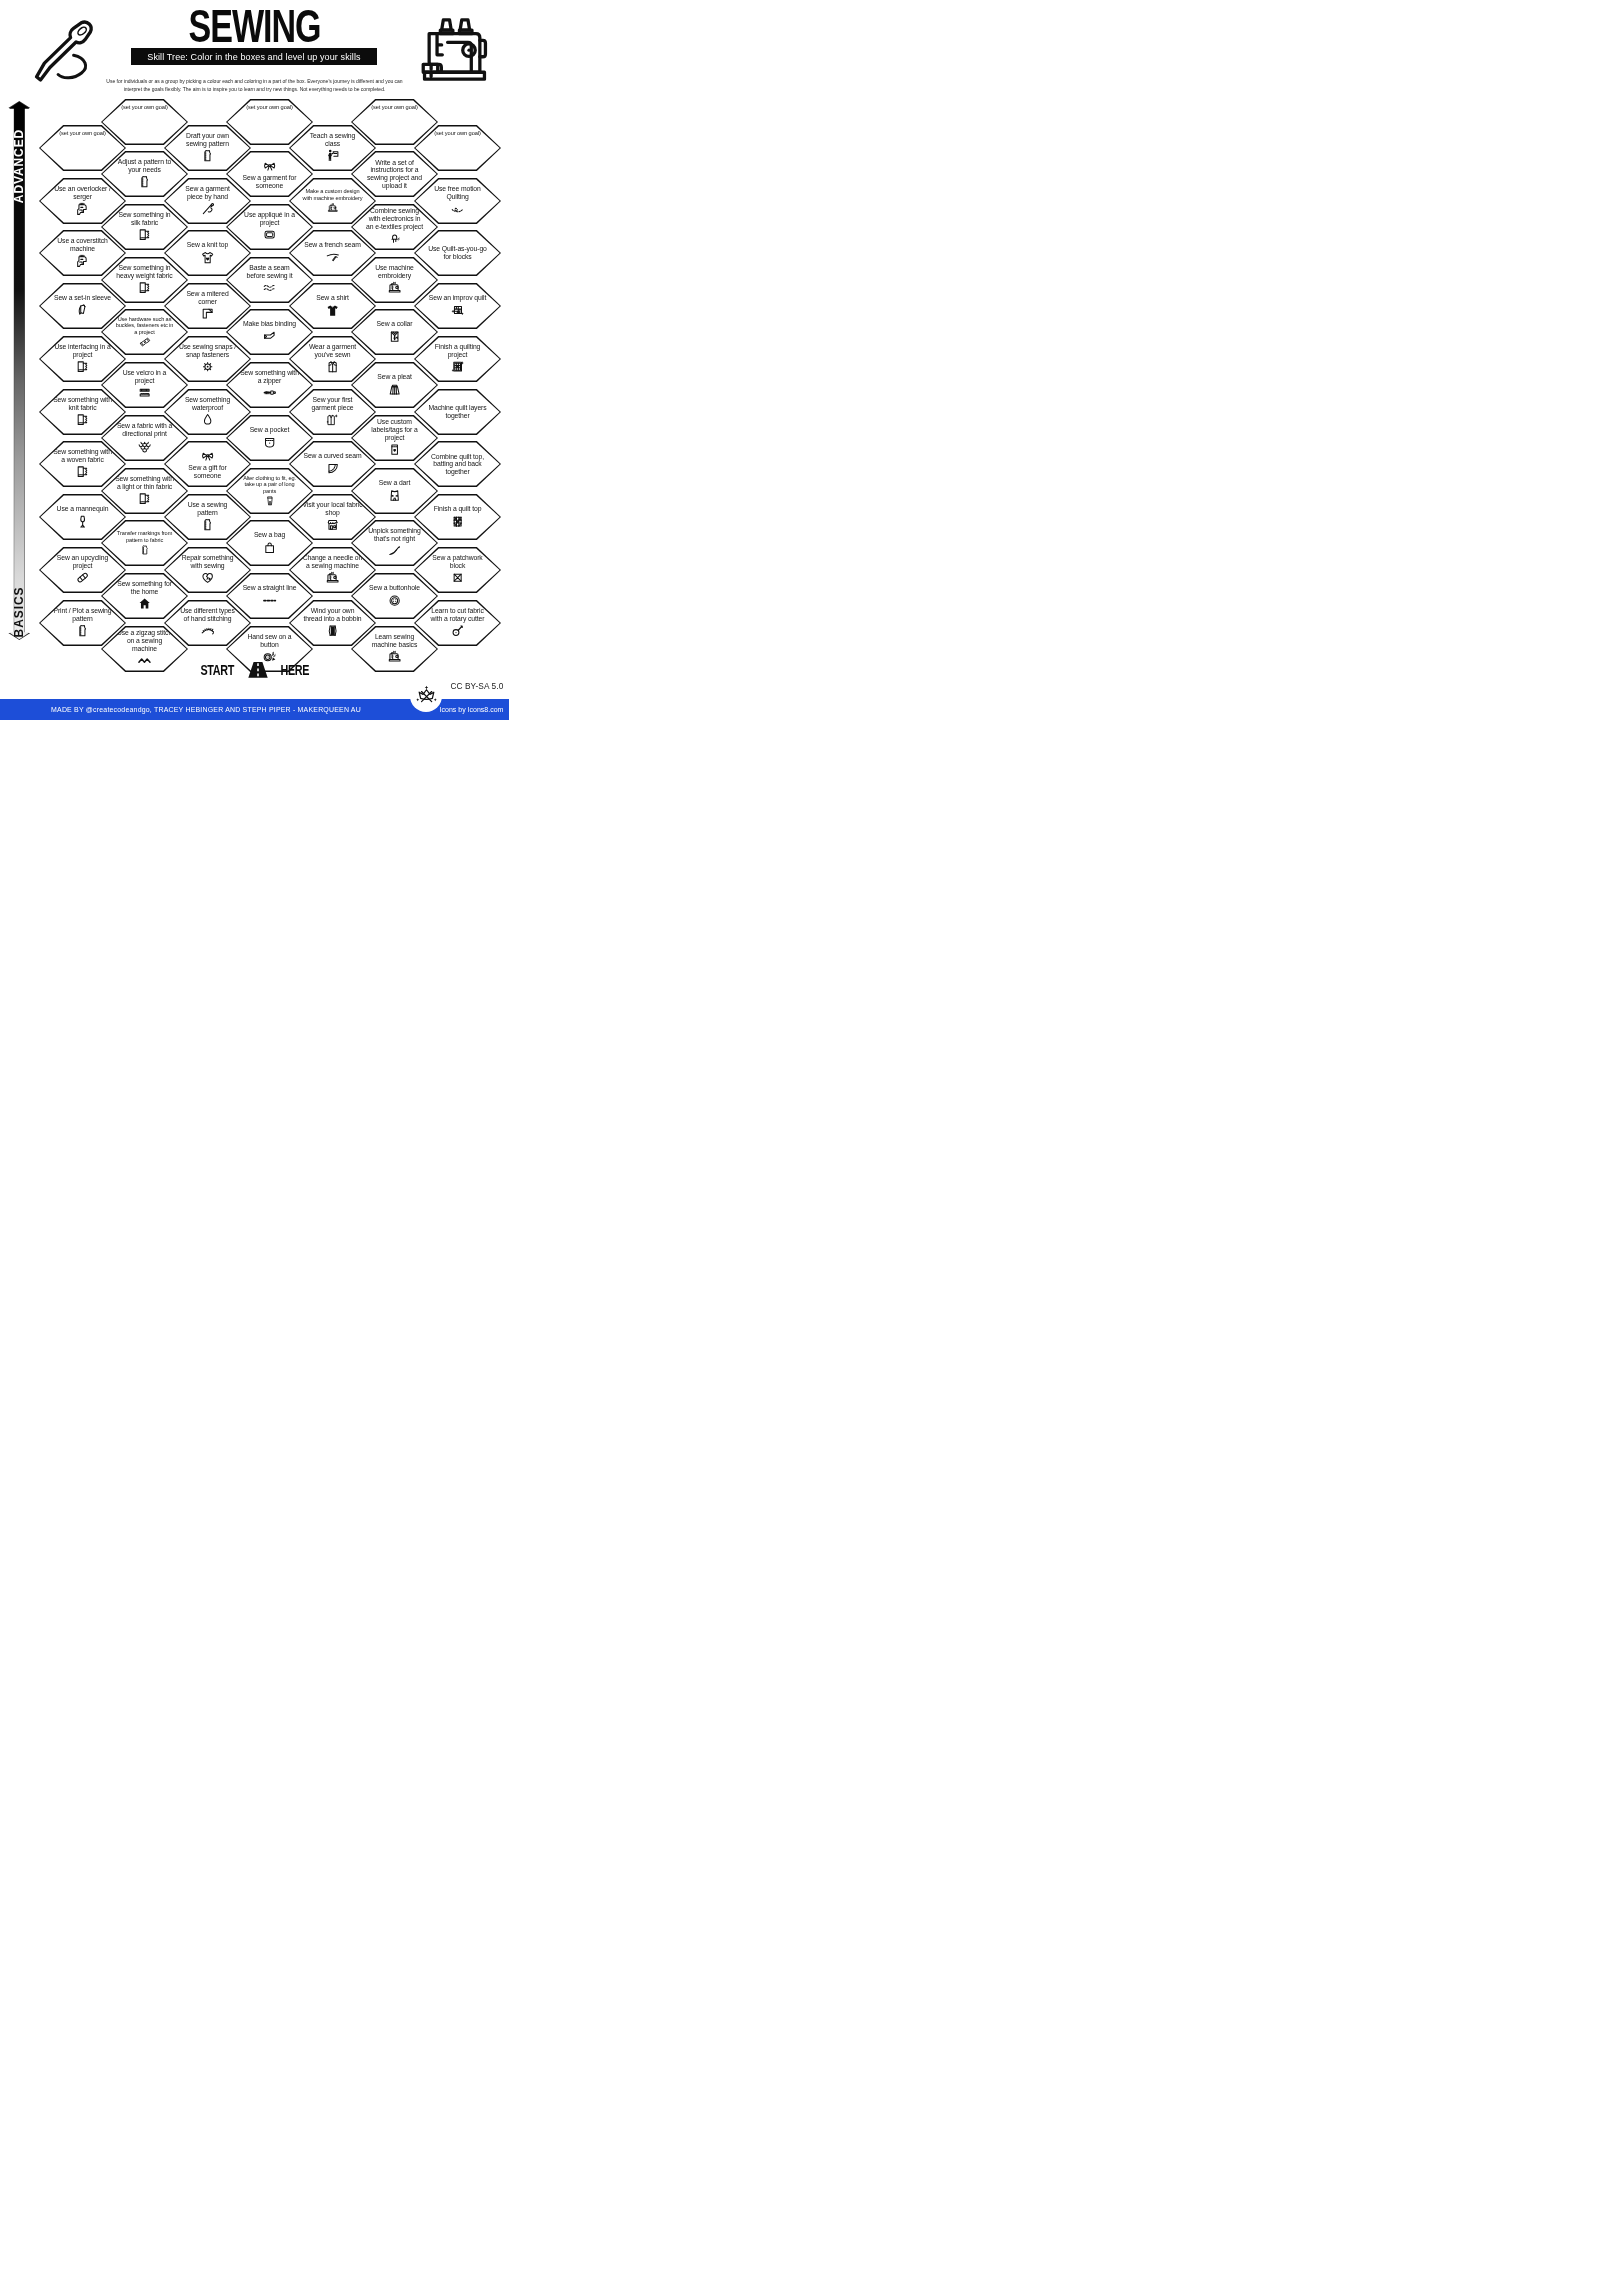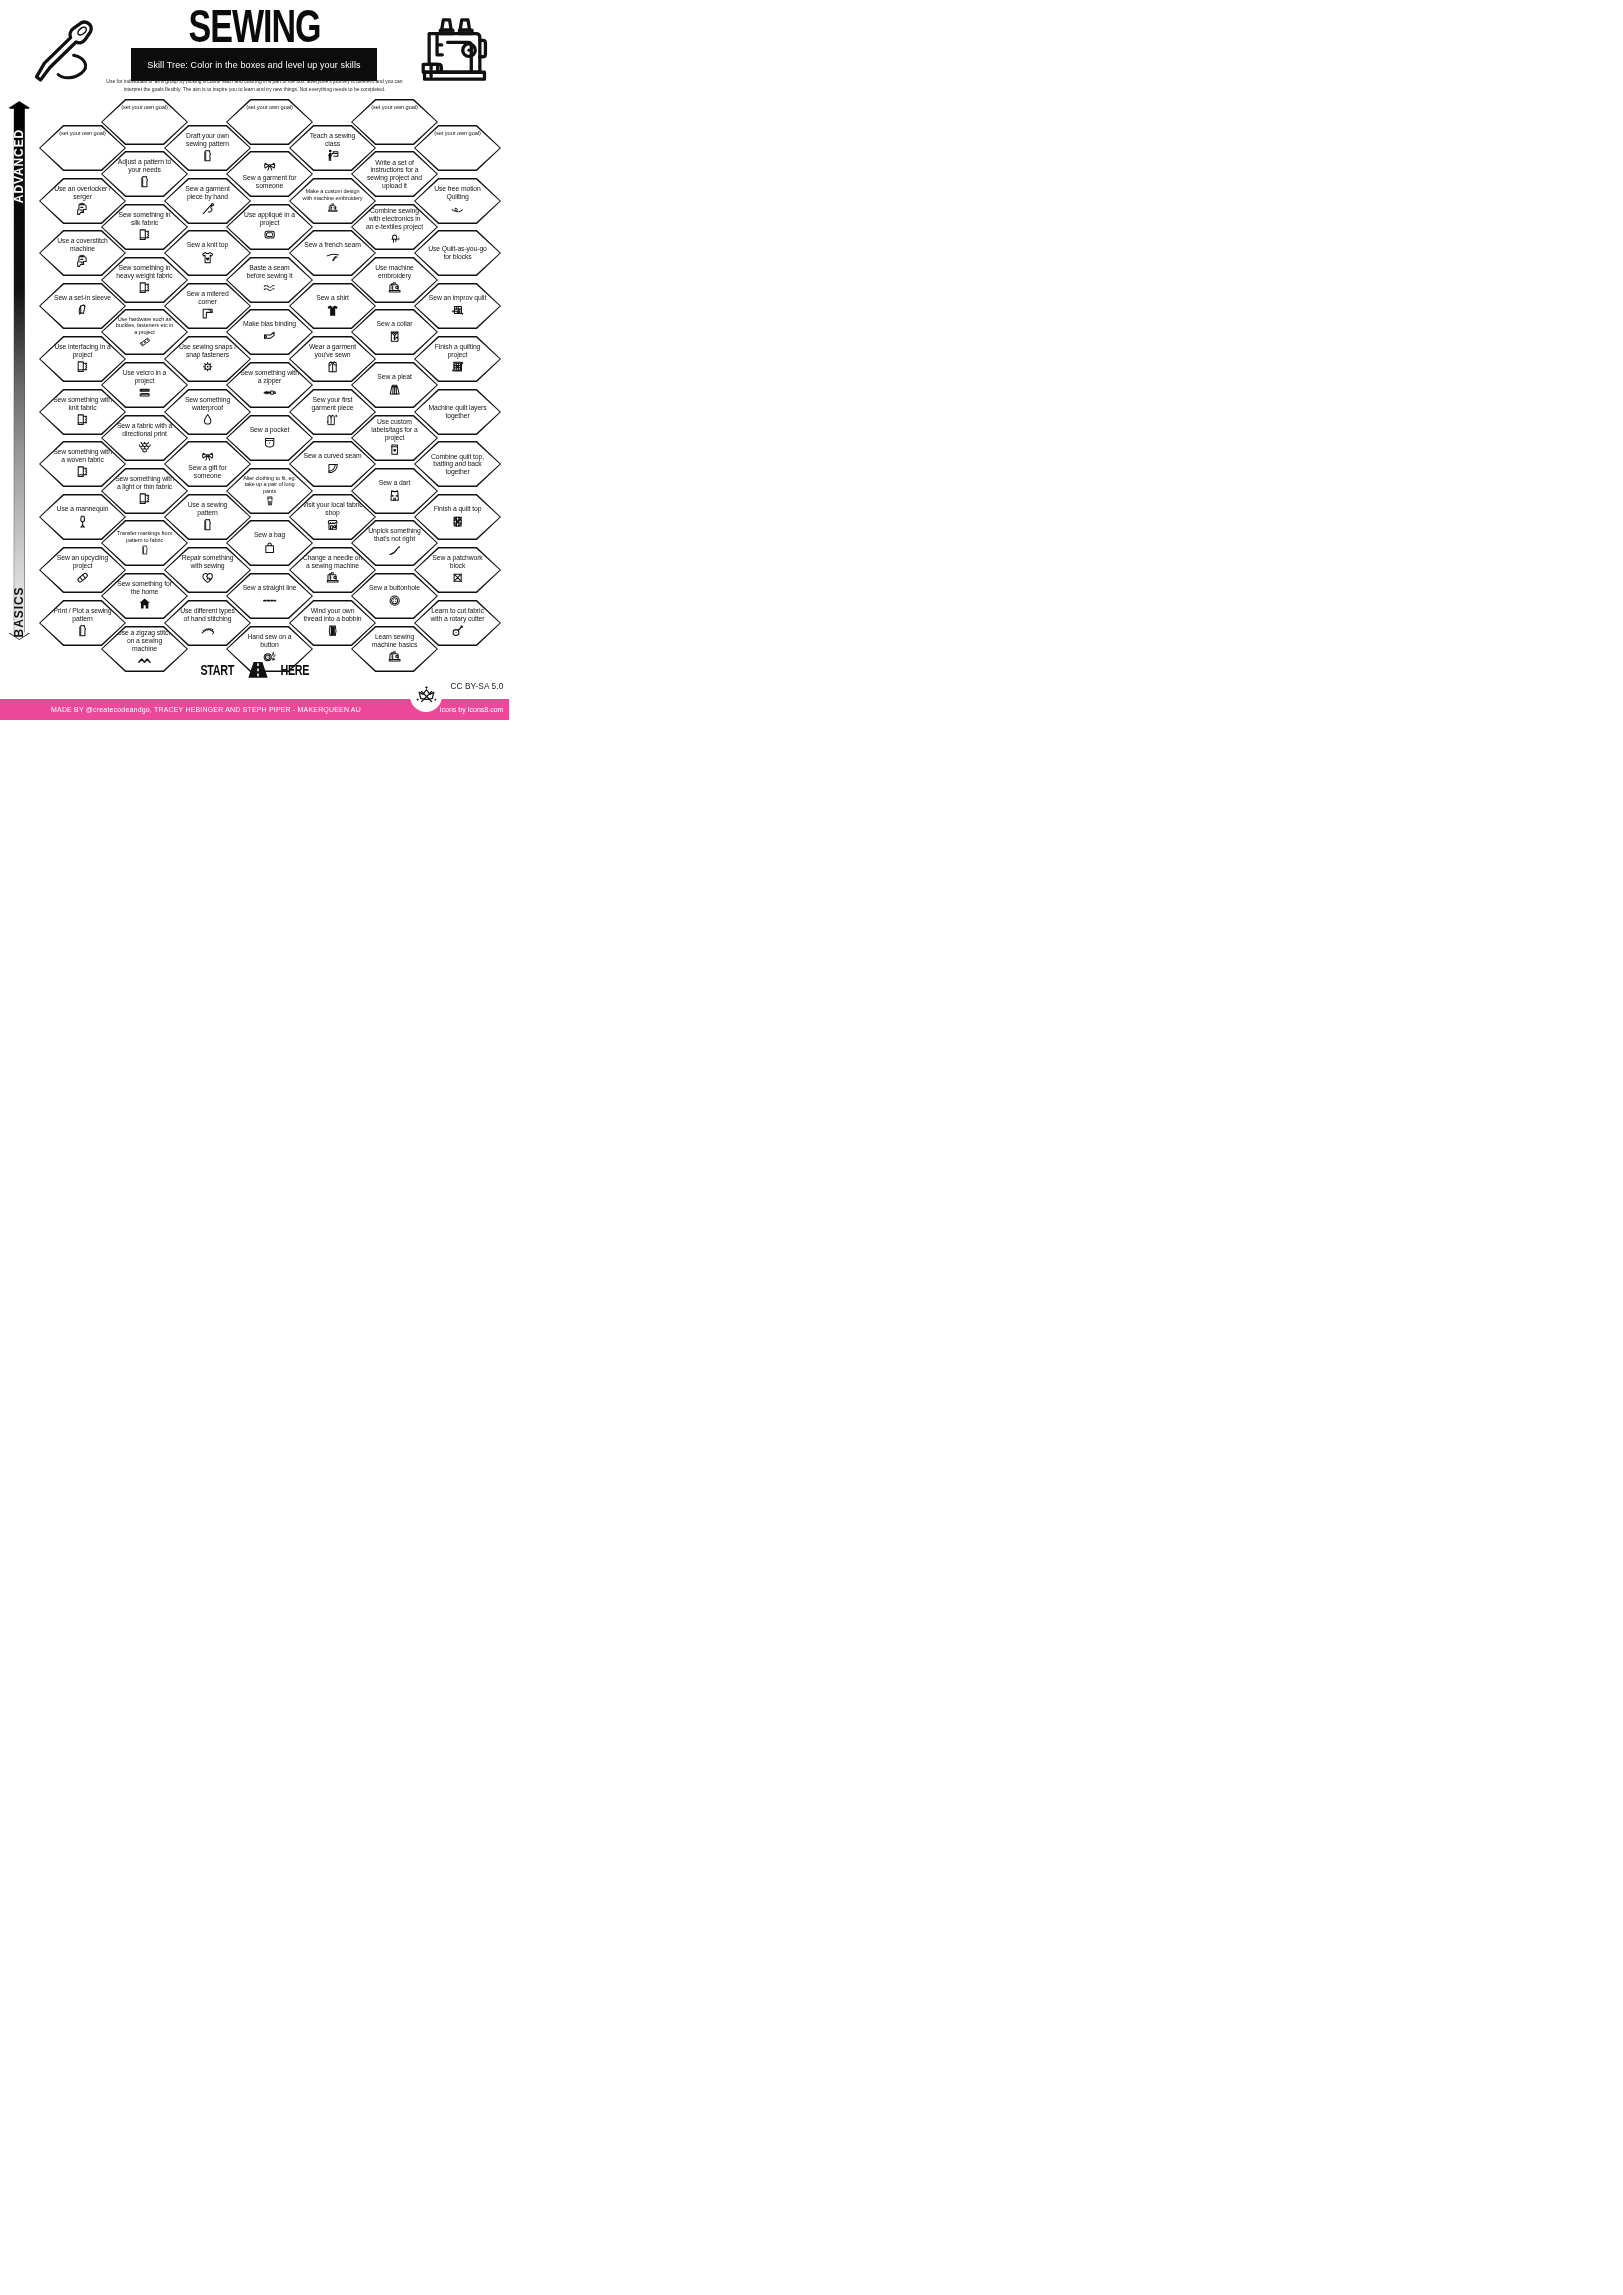--- a/index.html
+++ b/index.html
@@ -3,21 +3,21 @@
 <meta charset="utf-8">
 <title>Sewing Skill Tree</title>
 <style>
   html,body{margin:0;padding:0;background:#fff;}
   #poster{position:relative;width:509px;height:720px;background:#fff;overflow:hidden;
           font-family:"Liberation Sans",sans-serif;color:#141414;}
   
   .title{position:absolute;left:0;right:0;top:2.8px;text-align:center;
          font-size:46px;line-height:1;font-weight:900;letter-spacing:-1.4px;
          transform:scaleX(.74);color:#0b0b0b;white-space:nowrap;}
-  .subtitle-bar{position:absolute;left:131px;top:48px;width:246px;height:33px;background:#0c0c0c;
+  .subtitle-bar{position:absolute;left:131px;top:48px;width:246px;height:17px;background:#0c0c0c;
          display:flex;align-items:center;justify-content:center;}
   .subtitle-bar span{color:#fff;font-size:9.3px;letter-spacing:0.1px;white-space:nowrap;transform:scaleX(.97);}
   .description{position:absolute;left:101px;top:78px;width:307px;text-align:center;
          font-size:5px;line-height:1.5;color:#222;}
   .hdr-icon{position:absolute;}
   #needle-art{left:30px;top:17.6px;width:69px;height:76px;}
   #machine-art{left:415px;top:12px;width:79px;height:79px;}
   
   .arrow-wrap{position:absolute;left:8.3px;top:101px;width:22px;height:539px;}
   .arrow-border,.arrow-fill{position:absolute;
@@ -44,21 +44,21 @@
      stroke-linecap:round;stroke-linejoin:round;overflow:visible;}
   .hex.small .cicon{width:12px;height:12px;}
   
   .start-row{position:absolute;left:0;right:0;top:661px;display:flex;align-items:center;
      justify-content:center;gap:5.6px;}
   .start-word{font-size:15px;font-weight:900;letter-spacing:-0.5px;transform:scaleX(.72);color:#0b0b0b;}
   #road-art{width:24px;height:17.6px;}
   .name-row{position:absolute;left:50px;top:714px;font-size:7.6px;color:#111;}
   .name-line{display:inline-block;width:129px;border-bottom:1.4px solid #111;height:6.5px;margin-left:2.8px;}
   .license{position:absolute;right:5.6px;top:681px;font-size:8.3px;color:#222;letter-spacing:0.1px;}
-  .credit-bar{position:absolute;left:0;right:0;bottom:0;height:21px;background:#ec4899;}
+  .credit-bar{position:absolute;left:0;right:0;bottom:0;height:21px;background:#1d4ed8;}
   .credit{position:absolute;left:0;right:97px;bottom:0;height:21px;line-height:21px;text-align:center;
      color:#fff;font-size:7.2px;letter-spacing:0.2px;white-space:nowrap;transform:scaleX(.97);}
   .icons8{position:absolute;right:5.6px;bottom:0;height:21px;line-height:21px;color:#fff;font-size:7px;}
   .logo-circle{position:absolute;left:410px;top:680px;width:32px;height:32px;border-radius:50%;
      background:#fff;z-index:5;display:flex;align-items:center;justify-content:center;}
   .logo-circle svg{width:27px;height:27px;}
   .sprite{position:absolute;width:0;height:0;overflow:hidden;}
   .f{fill:#111;stroke:none;}
   .w{stroke:#fff;}
 </style>

